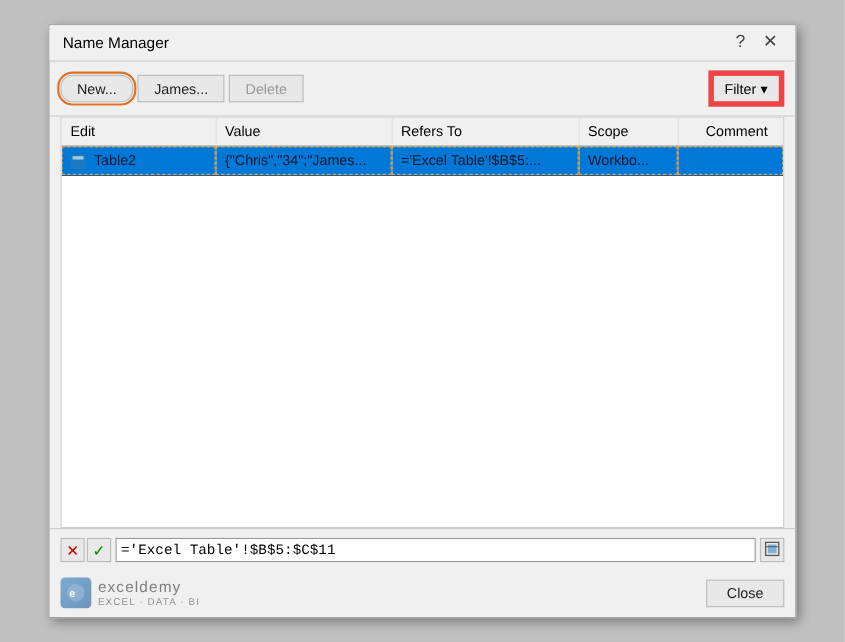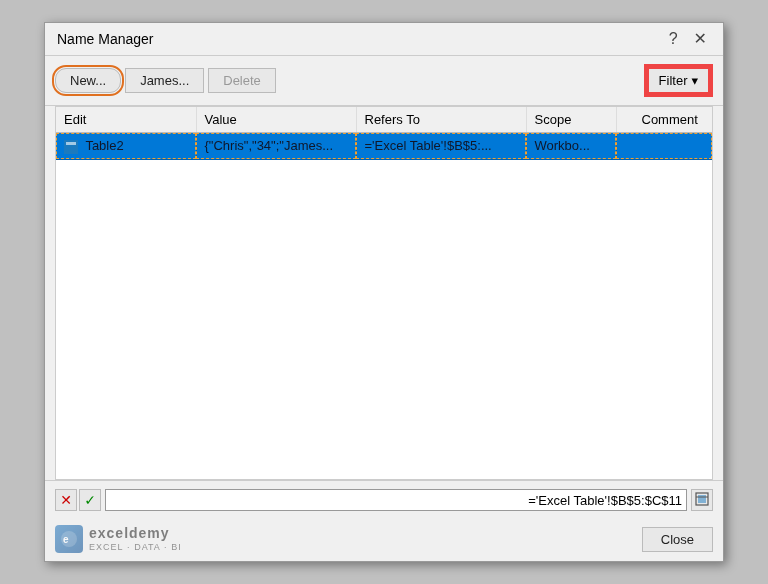--- a/index.html
+++ b/index.html
@@ -189,23 +189,22 @@
       cursor: pointer;
       font-size: 12px;
       color: #444;
     }
     .refers-input {
       flex: 1;
       height: 22px;
       border: 1px solid #999;
       padding: 0 4px;
       font-size: 13px;
-      font-family: Liberation Sans, sans-serif;
+      font-family: Liberation Mono, monospace;
       background: #fff;
-      text-align: right;
     }
     .refers-collapse-btn {
       background: #e8e8e8;
       border: 1px solid #bbb;
       width: 22px;
       height: 22px;
       display: flex;
       align-items: center;
       justify-content: center;
       cursor: pointer;
@@ -234,21 +233,21 @@
       font-size: 10px;
       font-weight: bold;
     }
     .logo-text {
       display: flex;
       flex-direction: column;
       line-height: 1.2;
     }
     .logo-name {
       font-size: 14px;
-      font-weight: bold;
+      font-weight: normal;
       color: #333;
       letter-spacing: 1px;
     }
     .logo-tagline {
       font-size: 9px;
       color: #555;
       letter-spacing: 1px;
     }
     .close-btn {
       background: #e8e8e8;

